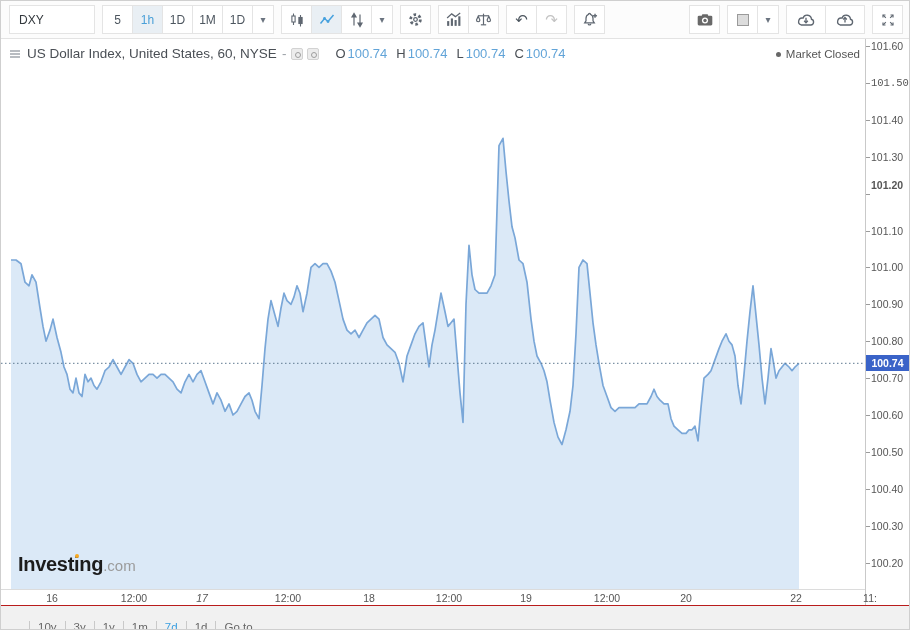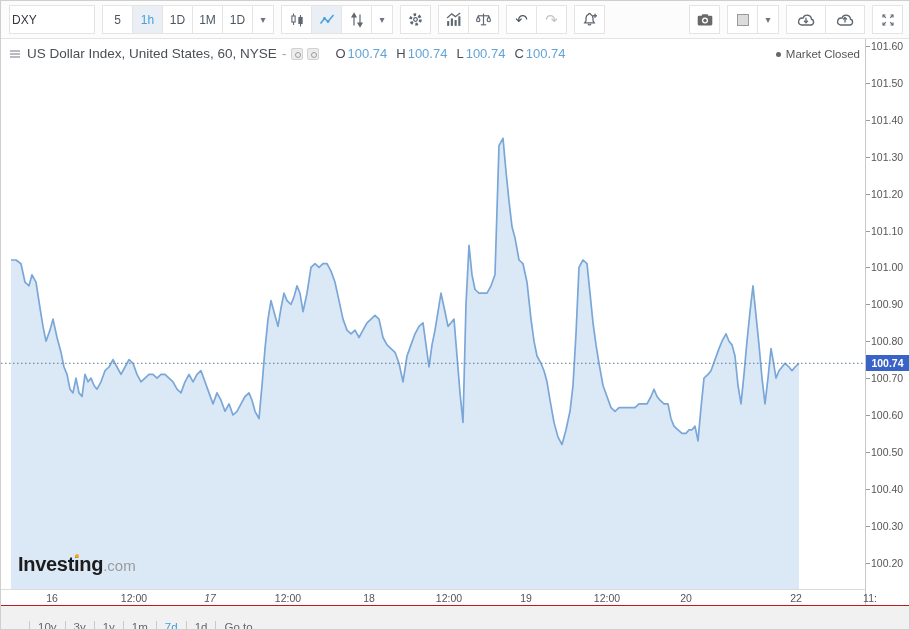--- a/index.html
+++ b/index.html
@@ -9,21 +9,21 @@
   
   .tb-top{height:38px;background:#fcfcfc;border-bottom:1px solid #e3e3e3;display:flex;align-items:center;padding:0 6px;}
   .grp{display:flex;align-items:stretch;height:29px;margin-left:7px;}
   .grp:first-child{margin-left:2px;}
   .btn{display:flex;align-items:center;justify-content:center;background:#fff;border:1px solid #e4e4e4;color:#4d565f;
        font-size:12px;min-width:31px;padding:0 5px;cursor:pointer;margin-left:-1px;user-select:none;}
   .btn:first-child{margin-left:0;}
   .btn.active{background:#e9eff4;color:#4aa0d8;}
   .btn.caret-btn{min-width:22px;color:#6b7480;font-size:10px;}
   .btn.disabled{color:#c3c3c3;}
-  .symbol-box{background:#fff;border:1px solid #e4e4e4;width:86px;display:flex;align-items:center;padding:0 2px;
+  .symbol-box{background:#fff;border:1px solid #e4e4e4;width:86px;display:flex;align-items:center;padding:0 9px;
               font-size:12px;color:#33383d;height:29px;cursor:text;}
   .spacer{flex:1;}
   .undo-glyph{font-size:15px;line-height:1;}
 
   
   .chart-region{position:relative;width:908px;height:566px;background:#fff;}
   #plot{position:absolute;left:0;top:0;cursor:crosshair;}
   .plot-bottom-line{position:absolute;left:0;top:550px;width:864px;height:1px;background:#dcdcdc;}
 
   .legend{position:absolute;left:8px;top:7px;display:flex;align-items:center;font-size:13.5px;color:#4a4f55;white-space:nowrap;}
@@ -285,27 +285,27 @@
     </div>
 
     <div class="watermark">
       <span class="inv"><span>Invest</span><span class="i2">i</span><span>ng</span></span><span class="com">.com</span>
     </div>
 
     <div class="price-axis" id="price-axis">
         <div class="pmark" style="top: 7px;"></div>
         <div class="ptick" style="top: 1px;">101.60</div>
         <div class="pmark" style="top: 44px;"></div>
-        <div class="ptick" style="top: 38px;">101.50</div>
+        <div class="ptick" style="top: 38px; font-family: Liberation Mono, monospace;">101.50</div>
         <div class="pmark" style="top: 81px;"></div>
         <div class="ptick" style="top: 75px;">101.40</div>
         <div class="pmark" style="top: 118px;"></div>
         <div class="ptick" style="top: 112px;">101.30</div>
         <div class="pmark" style="top: 155px;"></div>
-        <div class="ptick" style="top: 149px;">101.20</div>
+        <div class="ptick" style="top: 140px; font-weight: bold;">101.20</div>
         <div class="pmark" style="top: 192px;"></div>
         <div class="ptick" style="top: 186px; text-align: right;">101.10</div>
         <div class="pmark" style="top: 228px;"></div>
         <div class="ptick" style="top: 222px;">101.00</div>
         <div class="pmark" style="top: 265px;"></div>
         <div class="ptick" style="top: 259px;">100.90</div>
         <div class="pmark" style="top: 302px;"></div>
         <div class="ptick" style="top: 296px;">100.80</div>
         <div class="pmark" style="top: 339px;"></div>
         <div class="ptick" style="top: 333px;">100.70</div>
@@ -317,21 +317,21 @@
         <div class="ptick" style="top: 444px;">100.40</div>
         <div class="pmark" style="top: 487px;"></div>
         <div class="ptick" style="top: 481px;">100.30</div>
         <div class="pmark" style="top: 524px;"></div>
         <div class="ptick" style="top: 518px;">100.20</div>
         <div class="price-badge" style="top: 316px;">100.74</div>
       </div>
     <div class="time-axis" id="time-axis">
         <span class="tlabel" style="left: 51px;">16</span>
         <span class="tlabel" style="left: 133px;">12:00</span>
-        <span class="tlabel" style="left: 209px; font-style: italic;">17</span>
+        <span class="tlabel" style="left: 201px; font-style: italic;">17</span>
         <span class="tlabel" style="left: 287px;">12:00</span>
         <span class="tlabel" style="left: 368px;">18</span>
         <span class="tlabel" style="left: 448px;">12:00</span>
         <span class="tlabel" style="left: 525px;">19</span>
         <span class="tlabel" style="left: 606px;">12:00</span>
         <span class="tlabel" style="left: 685px;">20</span>
         <span class="tlabel" style="left: 795px;">22</span>
         <span class="tlabel" style="left: 869px;">11:</span>
       </div>
   </div>

